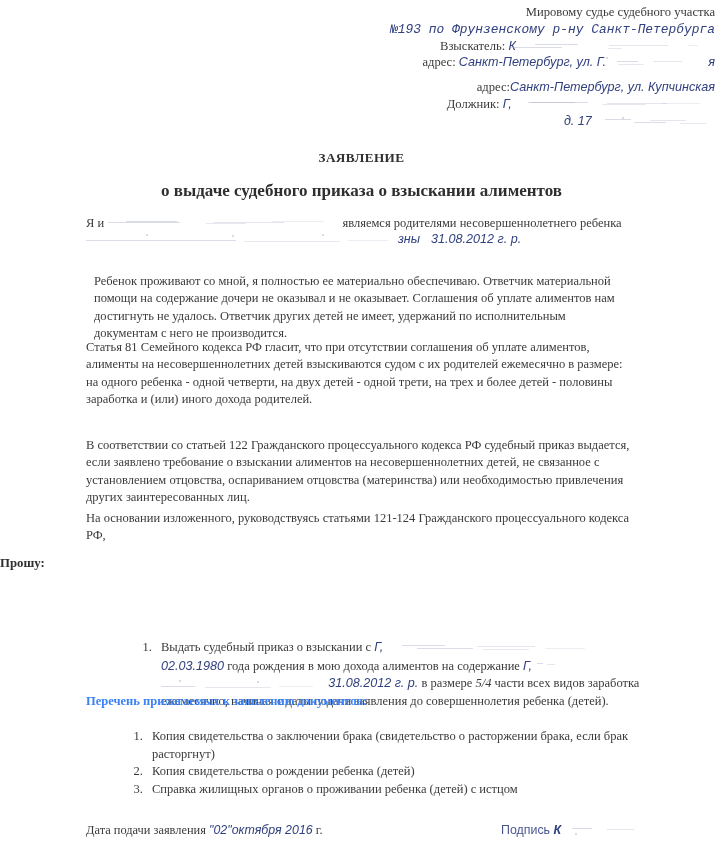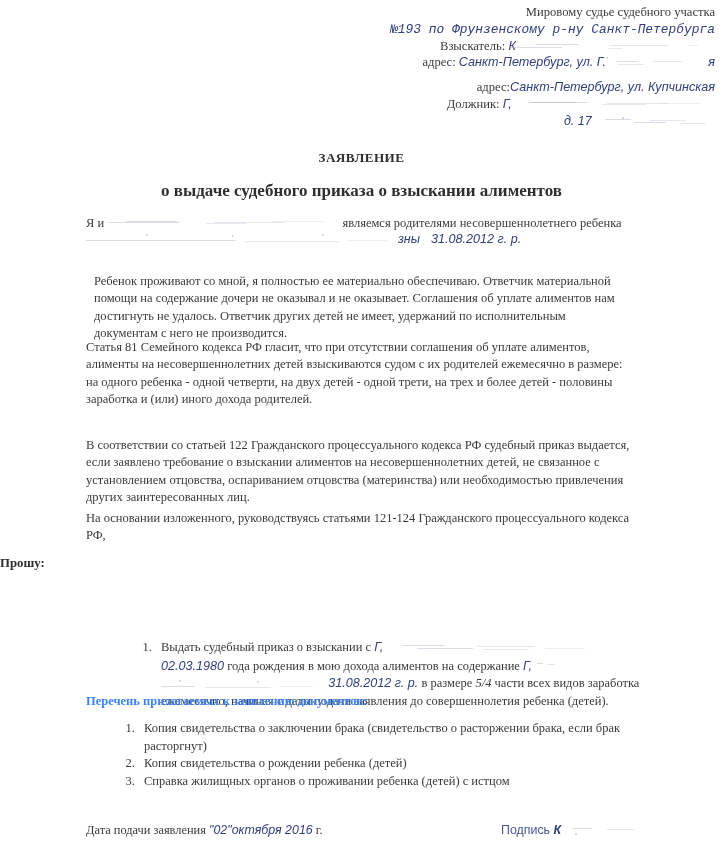--- a/index.html
+++ b/index.html
@@ -167,21 +167,21 @@
     left: 86px;
     font-weight: bold;
     font-size: 12.5px;
     color: #3b82f6;
   }
   .attach-list {
     position: absolute;
     top: 720px;
     left: 112px;
     width: 520px;
-    margin: 0;
+    margin: 8px;
     padding: 0 0 0 26px;
     font-size: 12.5px;
     line-height: 17.6px;
   }
   .attach-list li { padding-left: 6px; }
 
   
   .footer {
     position: absolute;
     top: 822px;

